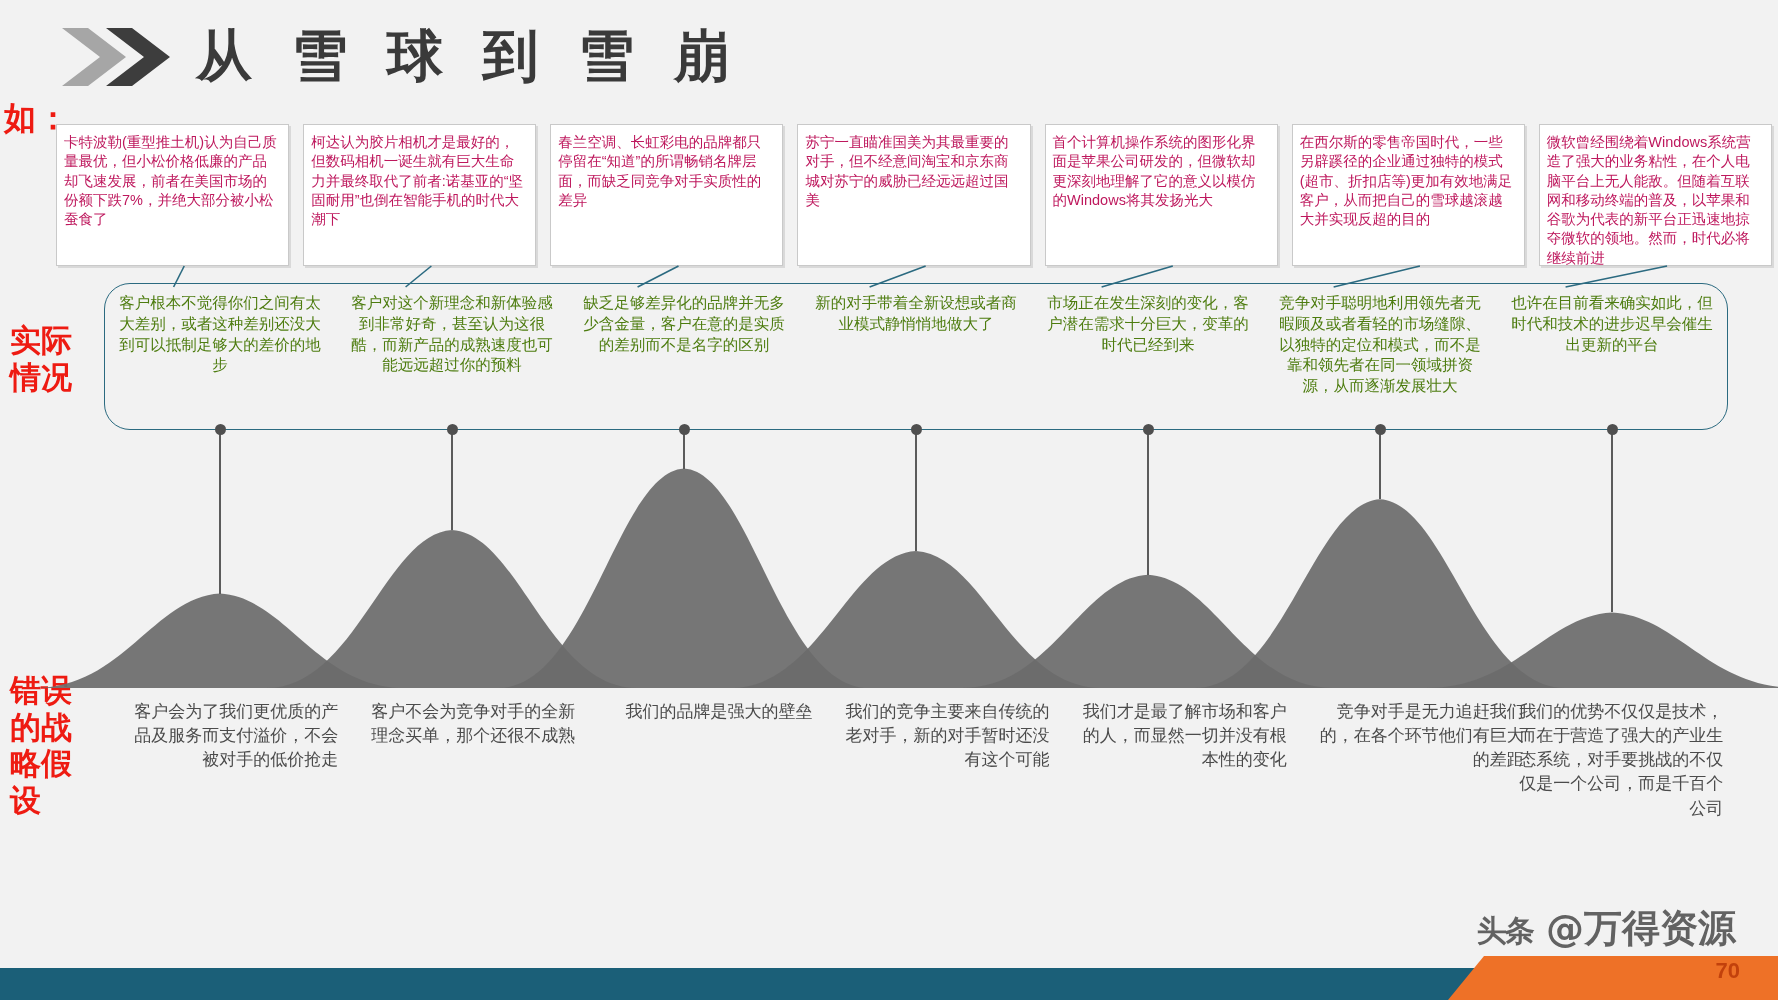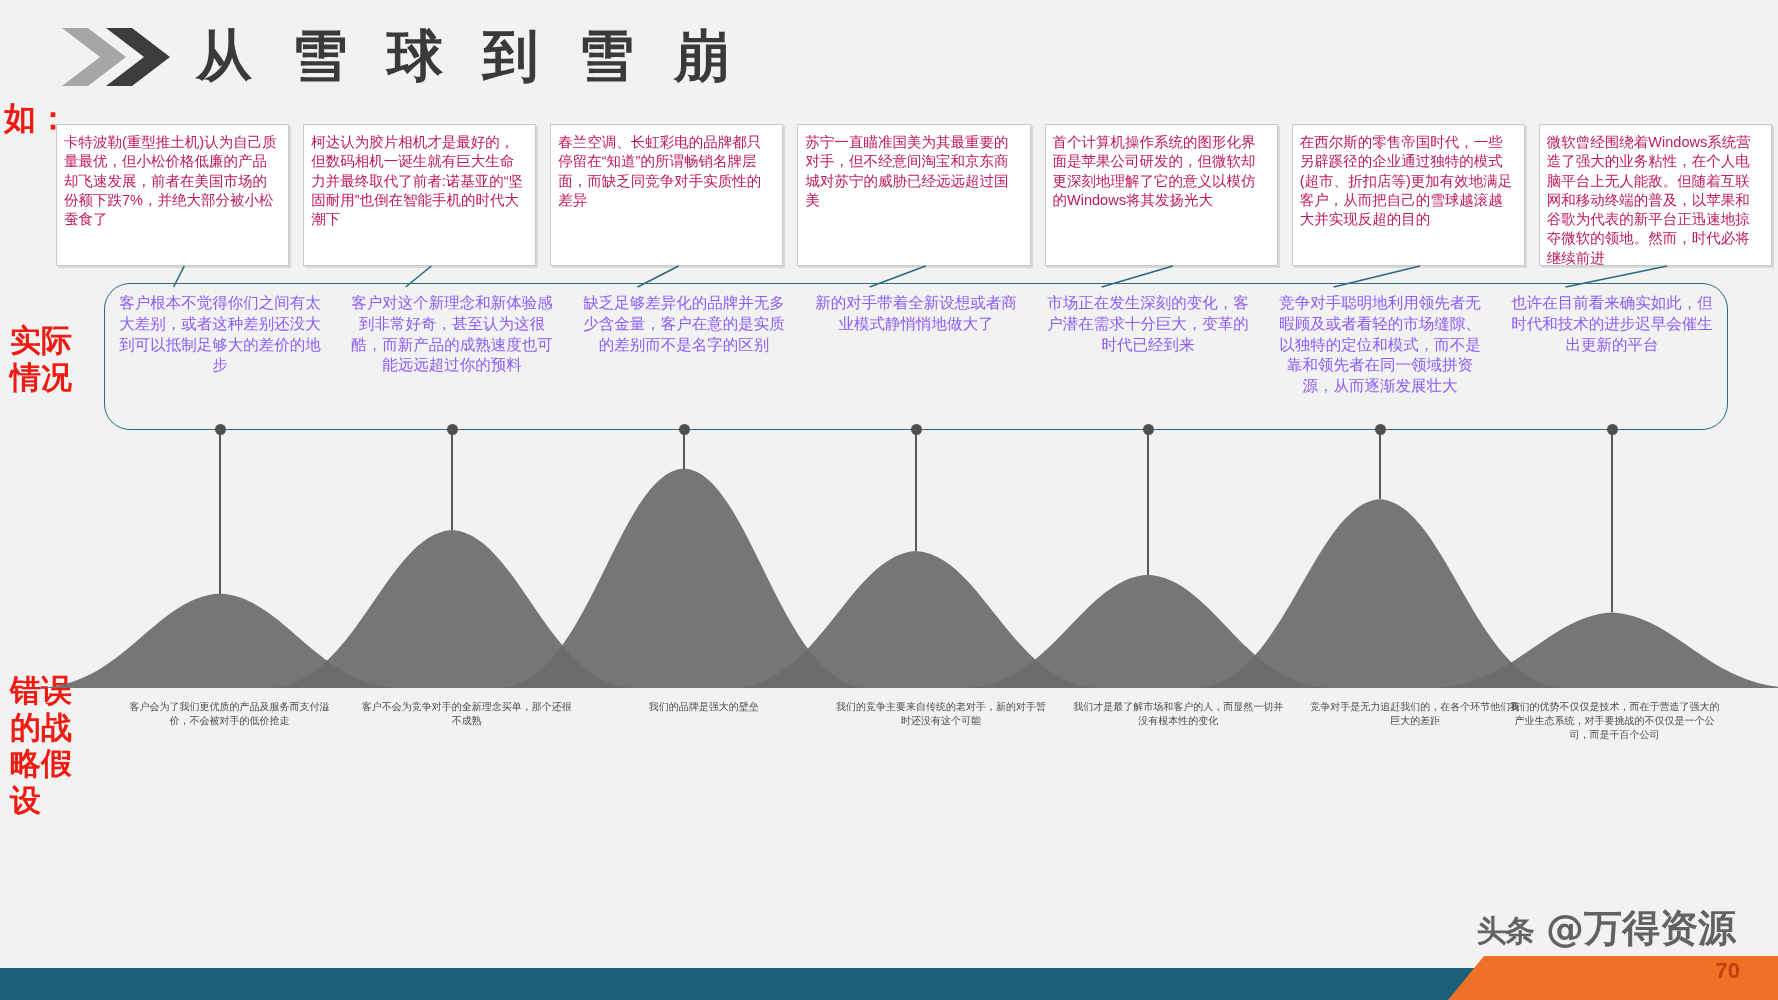--- a/index.html
+++ b/index.html
@@ -50,35 +50,35 @@
   .conn{position:absolute;left:0;top:0;width:1778px;height:1000px;pointer-events:none;}
 
   
   .bluepanel{
     position:absolute;left:104px;top:283px;width:1624px;height:147px;
     border:1.6px solid #2b6a80;border-radius:26px;background:transparent;
     box-sizing:border-box;
   }
   .bluecell{
     position:absolute;top:289px;height:136px;
-    color:#8b5cf6;font-size:15.5px;line-height:1.34;text-align:center;
+    color:#4d7c0f;font-size:15.5px;line-height:1.34;text-align:center;
     box-sizing:border-box;padding:4px 4px 0 4px;word-break:break-all;
   }
 
   
   #curves{position:absolute;left:0;top:420px;width:1778px;height:280px;}
 
   
   .stem{position:absolute;width:1.6px;background:#5b5b5b;}
   .dot{position:absolute;width:11px;height:11px;border-radius:50%;background:#4f4f4f;}
 
   
   .botcell{
     position:absolute;top:700px;height:130px;
-    color:#4b4b4b;font-size:10px;line-height:1.42;text-align:center;
+    color:#4b4b4b;font-size:17px;line-height:1.42;text-align:right;
     box-sizing:border-box;padding:0 3px;word-break:break-all;
   }
 
   
   .footwrap{position:absolute;left:0;bottom:0;width:1778px;height:44px;}
   .foot-teal{position:absolute;left:0;bottom:0;width:1596px;height:32px;background:#1b5f78;
     clip-path:polygon(0 0,1560px 0,1596px 32px,0 32px);}
   .foot-orange{position:absolute;right:0;bottom:0;width:330px;height:44px;background:#ee7127;
     clip-path:polygon(36px 0,330px 0,330px 44px,0 44px);}
   .pagenum{position:absolute;right:38px;bottom:16px;color:#c2410c;font-size:22px;font-weight:bold;}

